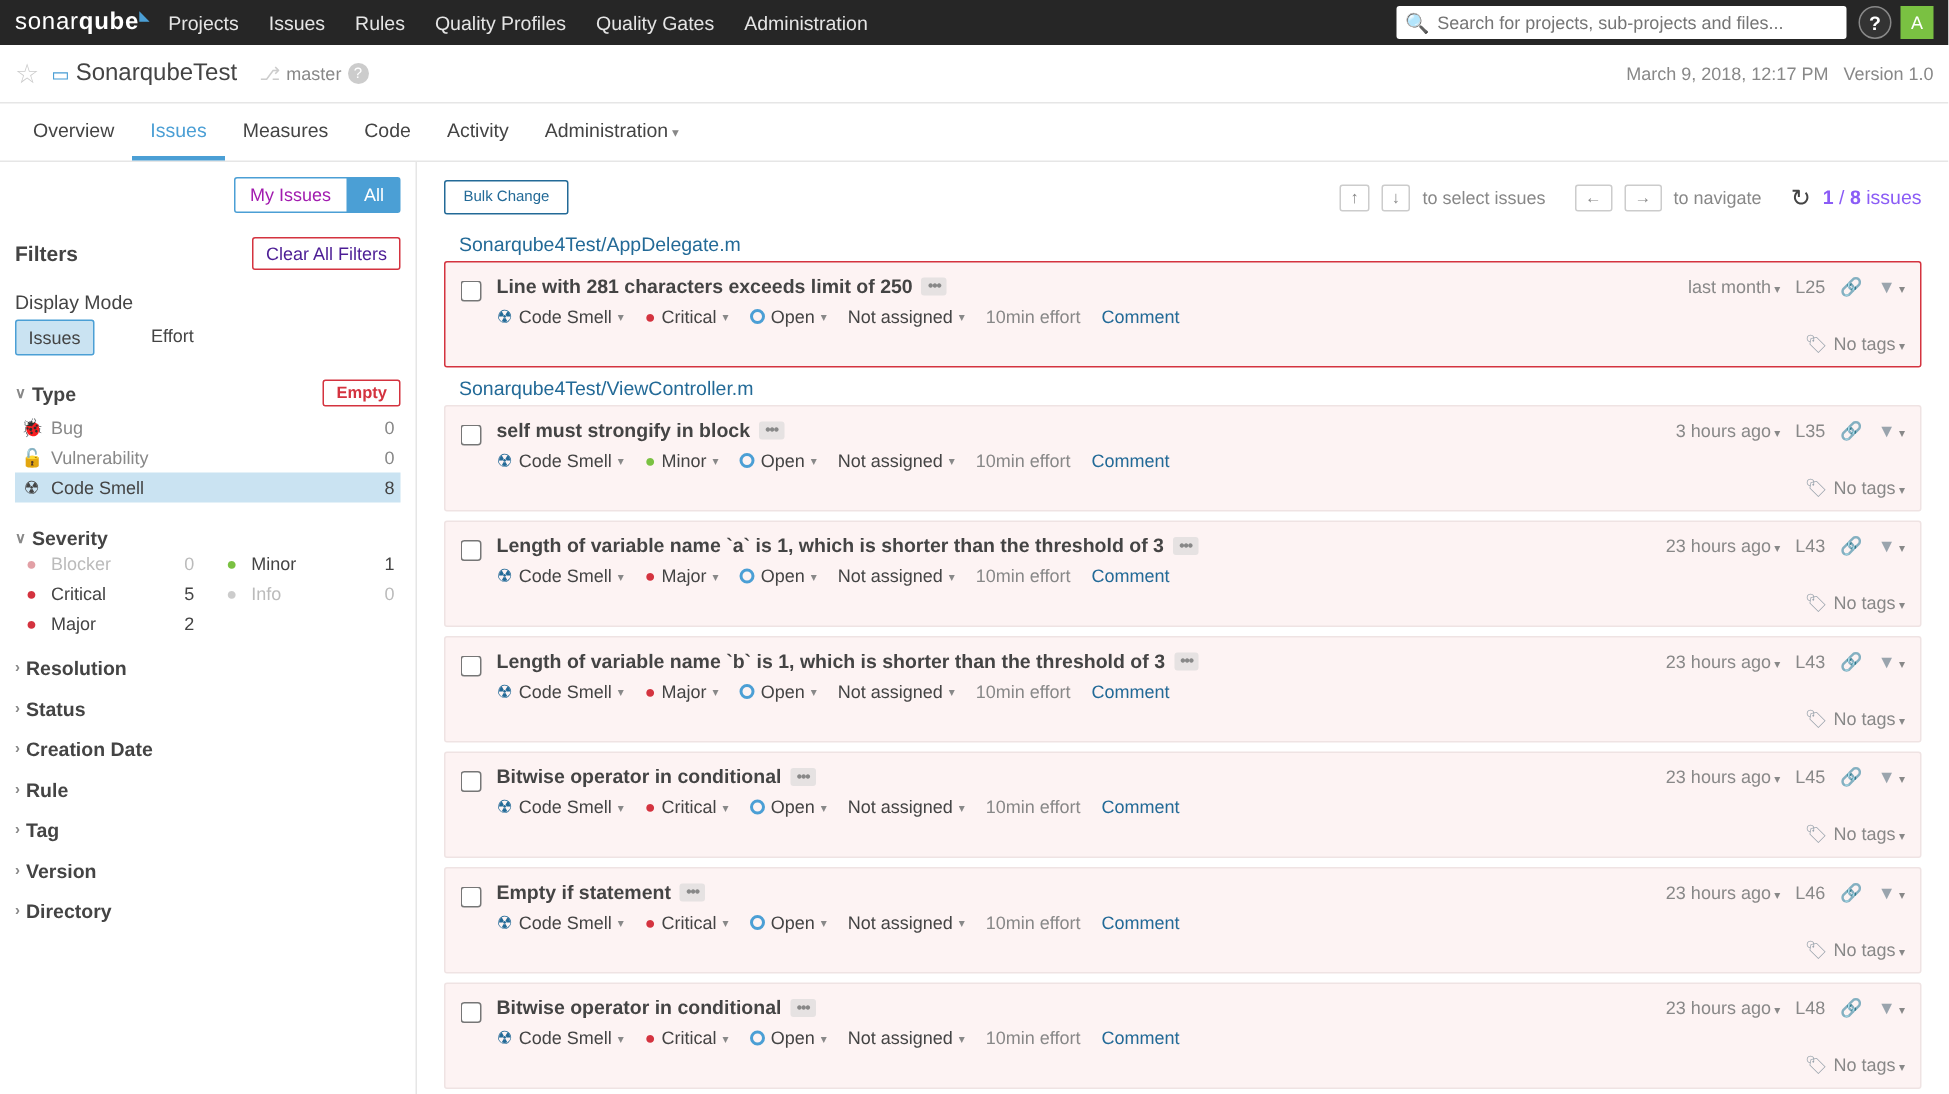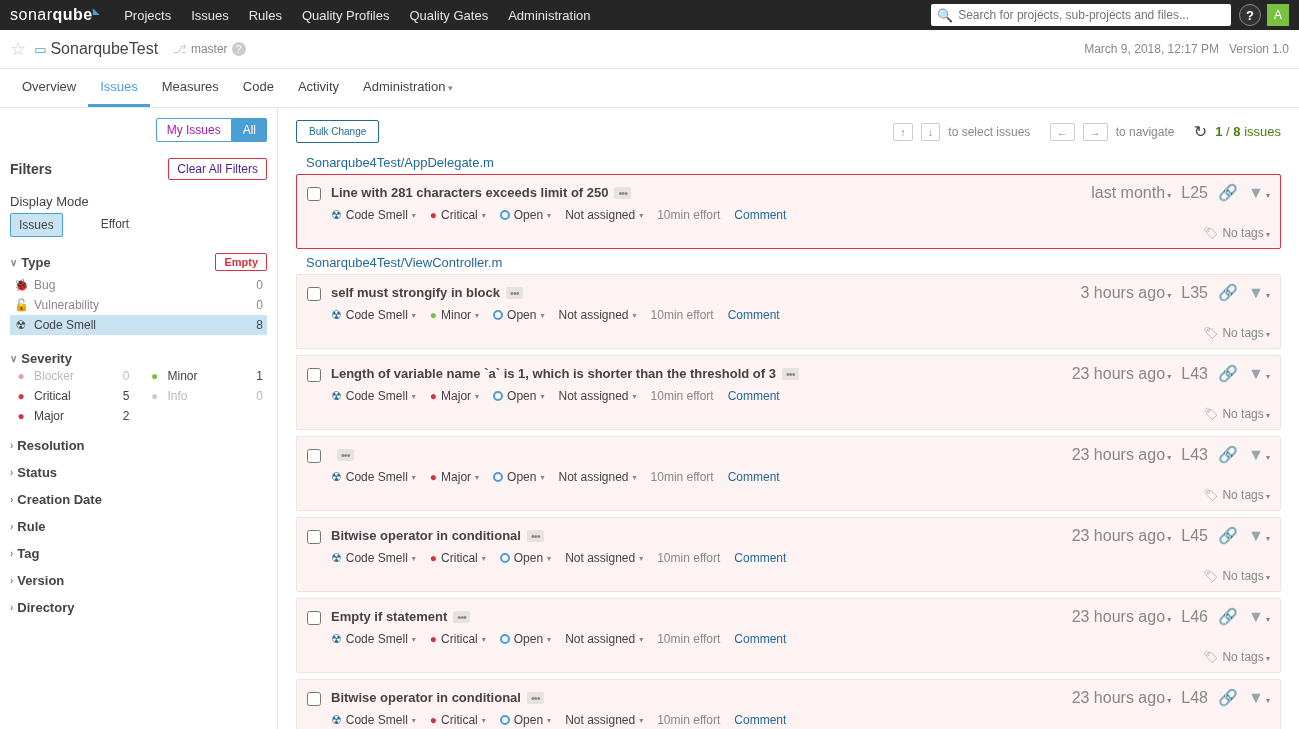--- a/index.html
+++ b/index.html
@@ -1,20 +1,20 @@
 <!DOCTYPE html>
 <html><head>
 <meta charset="utf-8">
 <style>
 * { box-sizing: border-box; margin: 0; padding: 0; font-family: -apple-system, BlinkMacSystemFont, "Segoe UI", Helvetica, Arial, sans-serif; }
 body { font-size: 13px; color: #444; background: #fff; }
 
 
 .topnav { background: #262626; color: #ccc; height: 30px; display: flex; align-items: center; padding: 0 10px; }
-.logo { font-family: inherit; font-weight: 300; letter-spacing: 0.5px; font-size: 16px; color: #fff; margin-right: 24px; }
+.logo { font-family: inherit; font-weight: 300; letter-spacing: 0.5px; font-size: 16px; color: #fff; margin-right: 12px; }
 .logo b { font-weight: 600; }
 .topnav-links { display: flex; gap: 20px; flex: 1; }
 .topnav-link { color: #e5e5e5; font-size: 13px; cursor: pointer; }
 .search-box { background: #fff; height: 22px; width: 300px; display: flex; align-items: center; padding: 0 6px; border-radius: 2px; }
 .search-box input { border: none; outline: none; flex: 1; font-size: 12px; color: #888; }
 .search-ic { color: #999; margin-right: 5px; }
 .help-btn { width: 22px; height: 22px; border-radius: 50%; background: #333; color: #fff; display: flex; align-items: center; justify-content: center; margin-left: 8px; border: 1px solid #888; font-weight: bold; }
 .avatar { width: 22px; height: 22px; background: #7ac142; color: #fff; display: flex; align-items: center; justify-content: center; margin-left: 6px; font-size: 12px; }
 
 
@@ -60,33 +60,33 @@
 .facet-item .fi-cnt { margin-left: auto; }
 .facet-cols { display: flex; gap: 10px; }
 .facet-col { flex: 1; }
 
 
 .content-hdr { display: flex; align-items: center; margin-bottom: 12px; }
 .bulk-btn { border: 1px solid #236a97; color: #236a97; background: #fff; padding: 5px 12px; font-size: 10px; border-radius: 2px; font-weight: 500; cursor: pointer; }
 .nav-hints { margin-left: auto; display: flex; align-items: center; gap: 8px; font-size: 12px; color: #888; }
 .key { border: 1px solid #ccc; border-radius: 2px; padding: 2px 6px; font-size: 11px; }
 .reload-ic { font-size: 16px; color: #444; cursor: pointer; }
-.pager { font-size: 13px; color: #4d7c0f; }
+.pager { font-size: 13px; color: #8b5cf6; }
 .pager b { font-weight: 600; }
 
 
 .file-path { color: #236a97; font-size: 13px; margin: 6px 0 4px; padding-left: 10px; }
 .issue { border: 1px solid #efe3e3; background: #fdf3f3; border-radius: 2px; margin-bottom: 6px; display: flex; padding: 8px 10px; gap: 10px; position: relative; }
 .issue.sel { border: 1px solid #d4333f; }
 .issue-cb { margin-top: 4px; }
 .issue-body { flex: 1; min-width: 0; }
 .issue-title-row { display: flex; align-items: center; }
 .issue-title { font-size: 13px; font-weight: 600; color: #444; }
 .more-ic { background: #e6e2e2; color: #888; padding: 0 4px; margin-left: 6px; border-radius: 2px; font-size: 11px; letter-spacing: -1px; cursor: pointer; }
-.issue-right { margin-left: auto; display: flex; align-items: center; gap: 10px; font-size: 16px; color: #888; }
+.issue-right { margin-left: auto; display: flex; align-items: center; gap: 10px; font-size: 12px; color: #888; }
 .issue-right .ln { color: #888; }
 .lnk-ic, .flt-ic { color: #9aa4ad; cursor: pointer; }
 .dd::after { content: " ▾"; font-size: 8px; color: #888; }
 .issue-meta { display: flex; align-items: center; gap: 14px; margin-top: 6px; font-size: 12px; }
 .meta { display: flex; align-items: center; gap: 4px; cursor: pointer; }
 .meta-ic { font-size: 12px; }
 .type-ic { color: #236a97; }
 .sev-critical { color: #d4333f; }
 .sev-major { color: #d4333f; }
 .sev-minor { color: #7ac142; }
@@ -372,20 +372,21 @@
             <div class="tags-row">
               <span class="tag-ic">🏷</span>
               <span class="dd">No tags</span>
             </div>
           </div>
         </div>
         <div class="issue">
           <input type="checkbox" class="issue-cb" style="">
           <div class="issue-body">
             <div class="issue-title-row">
+              <span class="issue-title">Length of variable name `b` is 1, which is shorter than the threshold of 3</span>
               <span class="more-ic">•••</span>
               <div class="issue-right">
                 <span class="dd">23 hours ago</span>
                 <span class="ln">L43</span>
                 <span class="lnk-ic">🔗</span>
                 <span class="flt-ic dd">▼</span>
               </div>
             </div>
             <div class="issue-meta">
               <span class="meta dd"><span class="meta-ic type-ic">☢</span>Code Smell</span>

